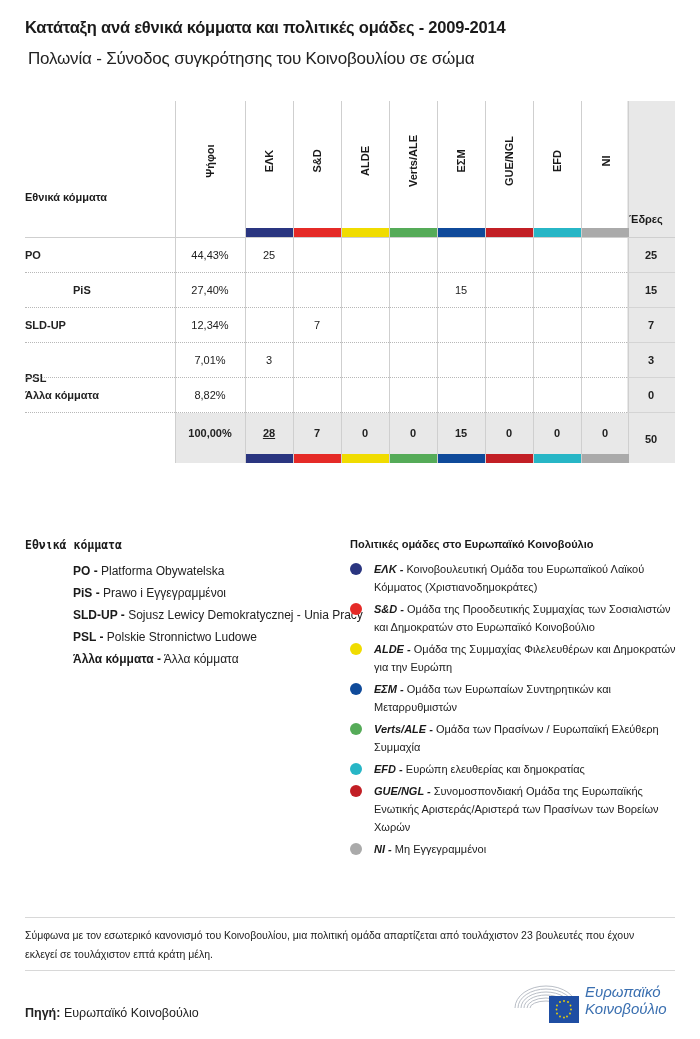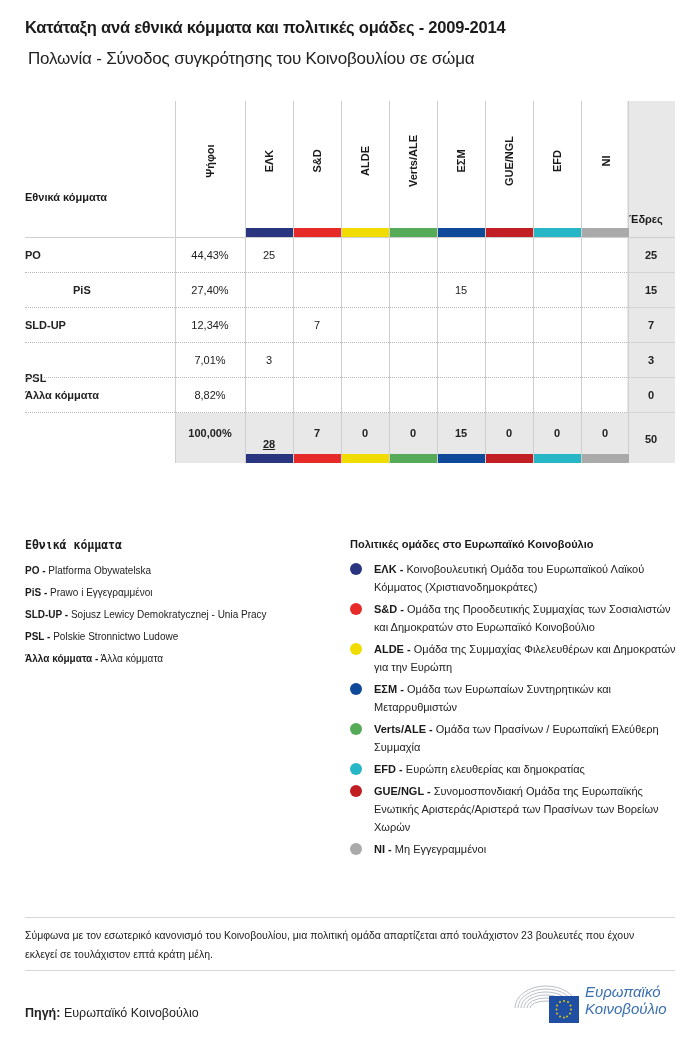--- a/index.html
+++ b/index.html
@@ -25,27 +25,27 @@
 
   .bar { position: absolute; height: 9px; }
 
   .cell { position: absolute; height: 35px; display: flex; align-items: center; justify-content: center; font-size: 11px; color: #222; }
   .cell.left { justify-content: flex-start; font-weight: bold; }
   .cell.bold { font-weight: bold; }
 
   
   .leg-left-title { position: absolute; left: 25px; top: 538px; font-family: "DejaVu Sans Mono", monospace; font-size: 11.5px; font-weight: bold; color: #1a1a1a; }
   .leg-left { position: absolute; left: 25px; top: 560px; }
-  .leg-left .item { font-size: 10px; line-height: 22px; color: #222; white-space: nowrap; }
+  .leg-left .item { font-size: 12px; line-height: 22px; color: #222; white-space: nowrap; margin-left: 48px; }
   .leg-left .item b { font-weight: bold; color: #1a1a1a; }
 
   .leg-right-title { position: absolute; left: 350px; top: 538px; font-size: 11px; font-weight: bold; color: #1a1a1a; }
   .leg-right { position: absolute; left: 350px; top: 560px; width: 330px; }
   .leg-right .item { position: relative; padding-left: 24px; font-size: 11px; line-height: 18px; color: #222; margin-bottom: 4px; }
-  .leg-right .item b { font-weight: bold; color: #1a1a1a; }
+  .leg-right .item b { font-weight: bold; color: #1a1a1a; font-style: italic; }
   .leg-right .dot { position: absolute; left: 0; top: 3px; width: 12px; height: 12px; border-radius: 50%; }
 
   .sep { position: absolute; left: 25px; width: 650px; height: 1px; background: #d8d8d8; }
   .note { position: absolute; left: 25px; top: 926px; width: 640px; font-size: 10.5px; line-height: 19px; color: #222; }
   .source { position: absolute; left: 25px; top: 1006px; font-size: 12.5px; color: #222; }
   .source b { font-weight: bold; }
 
   .logo { position: absolute; left: 513px; top: 980px; width: 170px; height: 44px; font-style: italic; }
   .logo-text { position: absolute; left: 72px; top: 3px; font-size: 15px; line-height: 17px; color: #3a6fb0; font-weight: normal; }
 </style>
@@ -173,21 +173,21 @@
     <div class="cell" style="left: 316px; width: 48px; top: 276px;"></div>
     <div class="cell" style="left: 364px; width: 48px; top: 276px;"></div>
     <div class="cell" style="left: 412px; width: 48px; top: 276px;"></div>
     <div class="cell" style="left: 460px; width: 48px; top: 276px;"></div>
     <div class="cell" style="left: 508px; width: 48px; top: 276px;"></div>
     <div class="cell" style="left: 556px; width: 48px; top: 276px;"></div>
     <div class="cell bold" style="left: 602px; width: 48px; top: 276px;">0</div>
     <div class="hline-dot" style="top: 311px;"></div>
     <div class="hline-edres" style="top: 311px;"></div>
     <div class="cell bold" style="left: 150px; width: 70px; top: 314px;">100,00%</div>
-    <div class="cell bold" style="left: 220px; width: 48px; top: 325px; text-decoration: underline;">28</div>
+    <div class="cell bold" style="left: 220px; width: 48px; top: 314px; text-decoration: underline;">28</div>
     <div class="cell bold" style="left: 268px; width: 48px; top: 314px;">7</div>
     <div class="cell bold" style="left: 316px; width: 48px; top: 314px;">0</div>
     <div class="cell bold" style="left: 364px; width: 48px; top: 314px;">0</div>
     <div class="cell bold" style="left: 412px; width: 48px; top: 314px;">15</div>
     <div class="cell bold" style="left: 460px; width: 48px; top: 314px;">0</div>
     <div class="cell bold" style="left: 508px; width: 48px; top: 314px;">0</div>
     <div class="cell bold" style="left: 556px; width: 48px; top: 314px;">0</div>
     <div class="cell bold" style="left: 602px; width: 48px; top: 320px;">50</div>
   </div>
 

